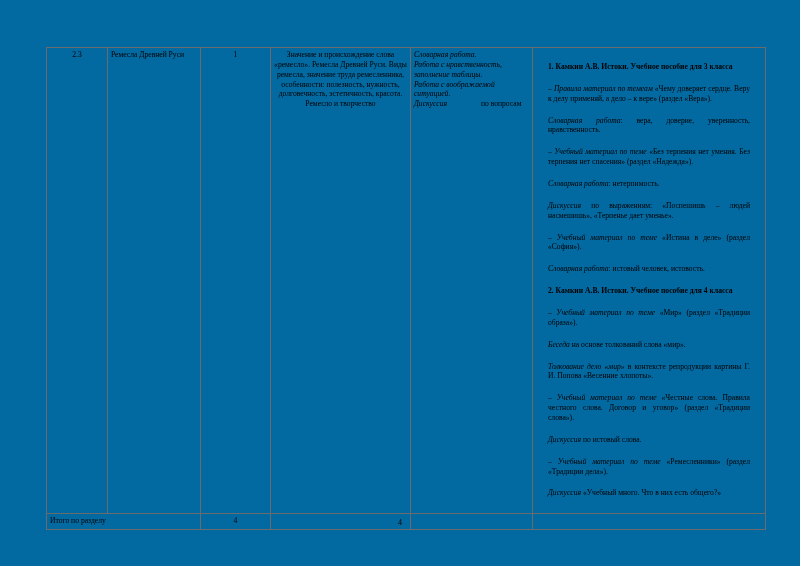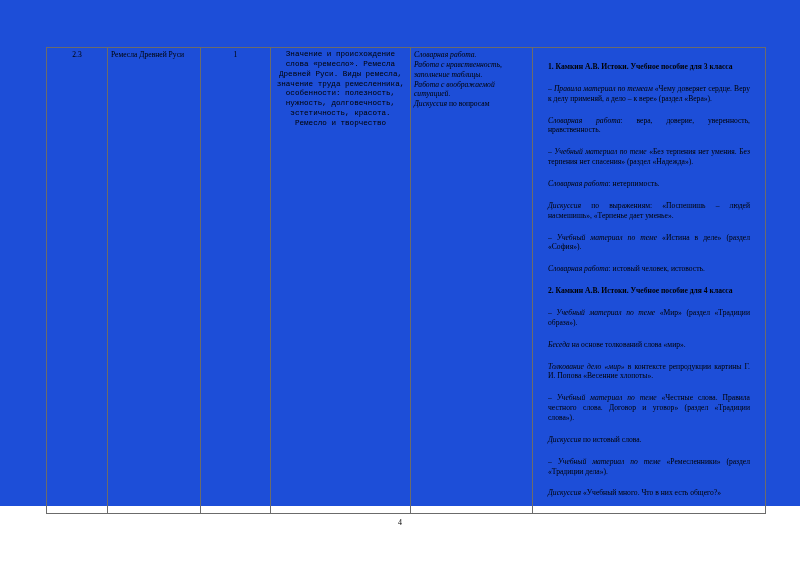--- a/index.html
+++ b/index.html
@@ -10,22 +10,22 @@
   body {
     width: 800px;
     height: 566px;
     font-family: "Liberation Serif", "DejaVu Serif", serif;
     color: #000000;
     overflow: hidden;
   }
   .page {
     position: relative;
     width: 800px;
-    height: 506px;
-    background: #1d4ed8;
+    height: 566px;
+    background: #0369a1;
     box-sizing: border-box;
   }
   .table-wrap {
     position: absolute;
     left: 46px;
     top: 47px;
     width: 719px;
   }
   table.plan {
     border-collapse: collapse;
@@ -44,21 +44,21 @@
   col.c2 { width: 93px; }
   col.c3 { width: 70px; }
   col.c4 { width: 140px; }
   col.c5 { width: 122px; }
   col.c6 { width: 233px; }
   .ital        { font-style: italic; }
 
   .cell-num    { text-align: center; padding-top: 3px; }
   .cell-topic  { padding-top: 3px; }
   .cell-hours  { text-align: center; padding-top: 3px; }
-  .cell-content{ text-align: center; padding-top: 3px; font-family: Liberation Mono, monospace; }
+  .cell-content{ text-align: center; padding-top: 3px; }
   .cell-forms  { text-align: left; padding-top: 3px; font-style: italic; }
   .cell-res    { text-align: justify; text-justify: inter-word; padding-top: 3px; }
 
   .cell-res p {
     margin: 12px;
     text-align: justify;
     text-justify: inter-word;
   }
   .cell-res p.hdr {
     font-weight: bold;
@@ -102,21 +102,21 @@
         <tr>
           <td class="cell-num">2.3</td>
           <td class="cell-topic">Ремесла Древней Руси</td>
           <td class="cell-hours">1</td>
           <td class="cell-content">Значение и происхождение слова «ремесло». Ремесла Древней Руси. Виды ремесла, значение труда ремесленника, особенности: полезность, нужность, долговечность, эстетичность, красота. Ремесло и творчество</td>
           <td class="cell-forms">
             <div id="forms-slot">
                 <div><span class="ital">Словарная работа.</span></div>
                 <div><span class="ital">Работа с нравственность, заполнение таблицы.</span></div>
                 <div><span class="ital">Работа с воображаемой ситуацией.</span></div>
-                <div><span class="ital">Дискуссия</span><span style="font-style: normal;"> по вопросам</span></div>
+                <div><span class="ital">Дискуссия</span><span style="font-style: normal; padding-left: 32px;"> по вопросам</span></div>
               </div>
           </td>
           <td class="cell-res">
             <div id="res-slot">
                 <p class="hdr">1. Камкин А.В. Истоки. Учебное пособие для 3 класса</p>
                 <p class="hang"><span class="ital">– Правила материал по темеам</span><span> «Чему доверяет сердце. Веру к делу применяй, а дело – к вере» (раздел «Вера»).</span></p>
                 <p class="hang"><span class="ital">Словарная работа</span><span>: вера, доверие, уверенность, нравственность.</span></p>
                 <p class="hang"><span class="ital">– Учебный материал по теме</span><span> «Без терпения нет умения. Без терпения нет спасения» (раздел «Надежда»).</span></p>
                 <p class="hang"><span class="ital">Словарная работа</span><span>: нетерпимость.</span></p>
                 <p class="hang"><span class="ital">Дискуссия</span><span> по выражениям: «Поспешишь – людей насмешишь», «Терпенье дает уменье».</span></p>
@@ -126,19 +126,26 @@
                 <p class="hang"><span class="ital">– Учебный материал по теме</span><span> «Мир» (раздел «Традиции образа»).</span></p>
                 <p class="hang"><span class="ital">Беседа</span><span> на основе толкований слова «мир».</span></p>
                 <p class="hang"><span class="ital">Толкование дело «мир»</span><span> в контексте репродукции картины Г. И. Попова «Весенние хлопоты».</span></p>
                 <p class="hang"><span class="ital">– Учебный материал по теме</span><span> «Честные слова. Правила честного слова. Договор и уговор» (раздел «Традиции слова»).</span></p>
                 <p class="hang"><span class="ital">Дискуссия</span><span> по истовый слова.</span></p>
                 <p class="hang"><span class="ital">– Учебный материал по теме</span><span> «Ремесленники» (раздел «Традиции дела»).</span></p>
                 <p class="hang"><span class="ital">Дискуссия</span><span> «Учебный много. Что в них есть общего?»</span></p>
               </div>
           </td>
         </tr>
+        <tr>
+          <td class="total-label" colspan="2">Итого по разделу</td>
+          <td class="total-value">4</td>
+          <td></td>
+          <td></td>
+          <td></td>
+        </tr>
       </tbody>
     </table>
   </div>
 
   <div class="page-number">4</div>
 
 </div>
 
 </body></html>

